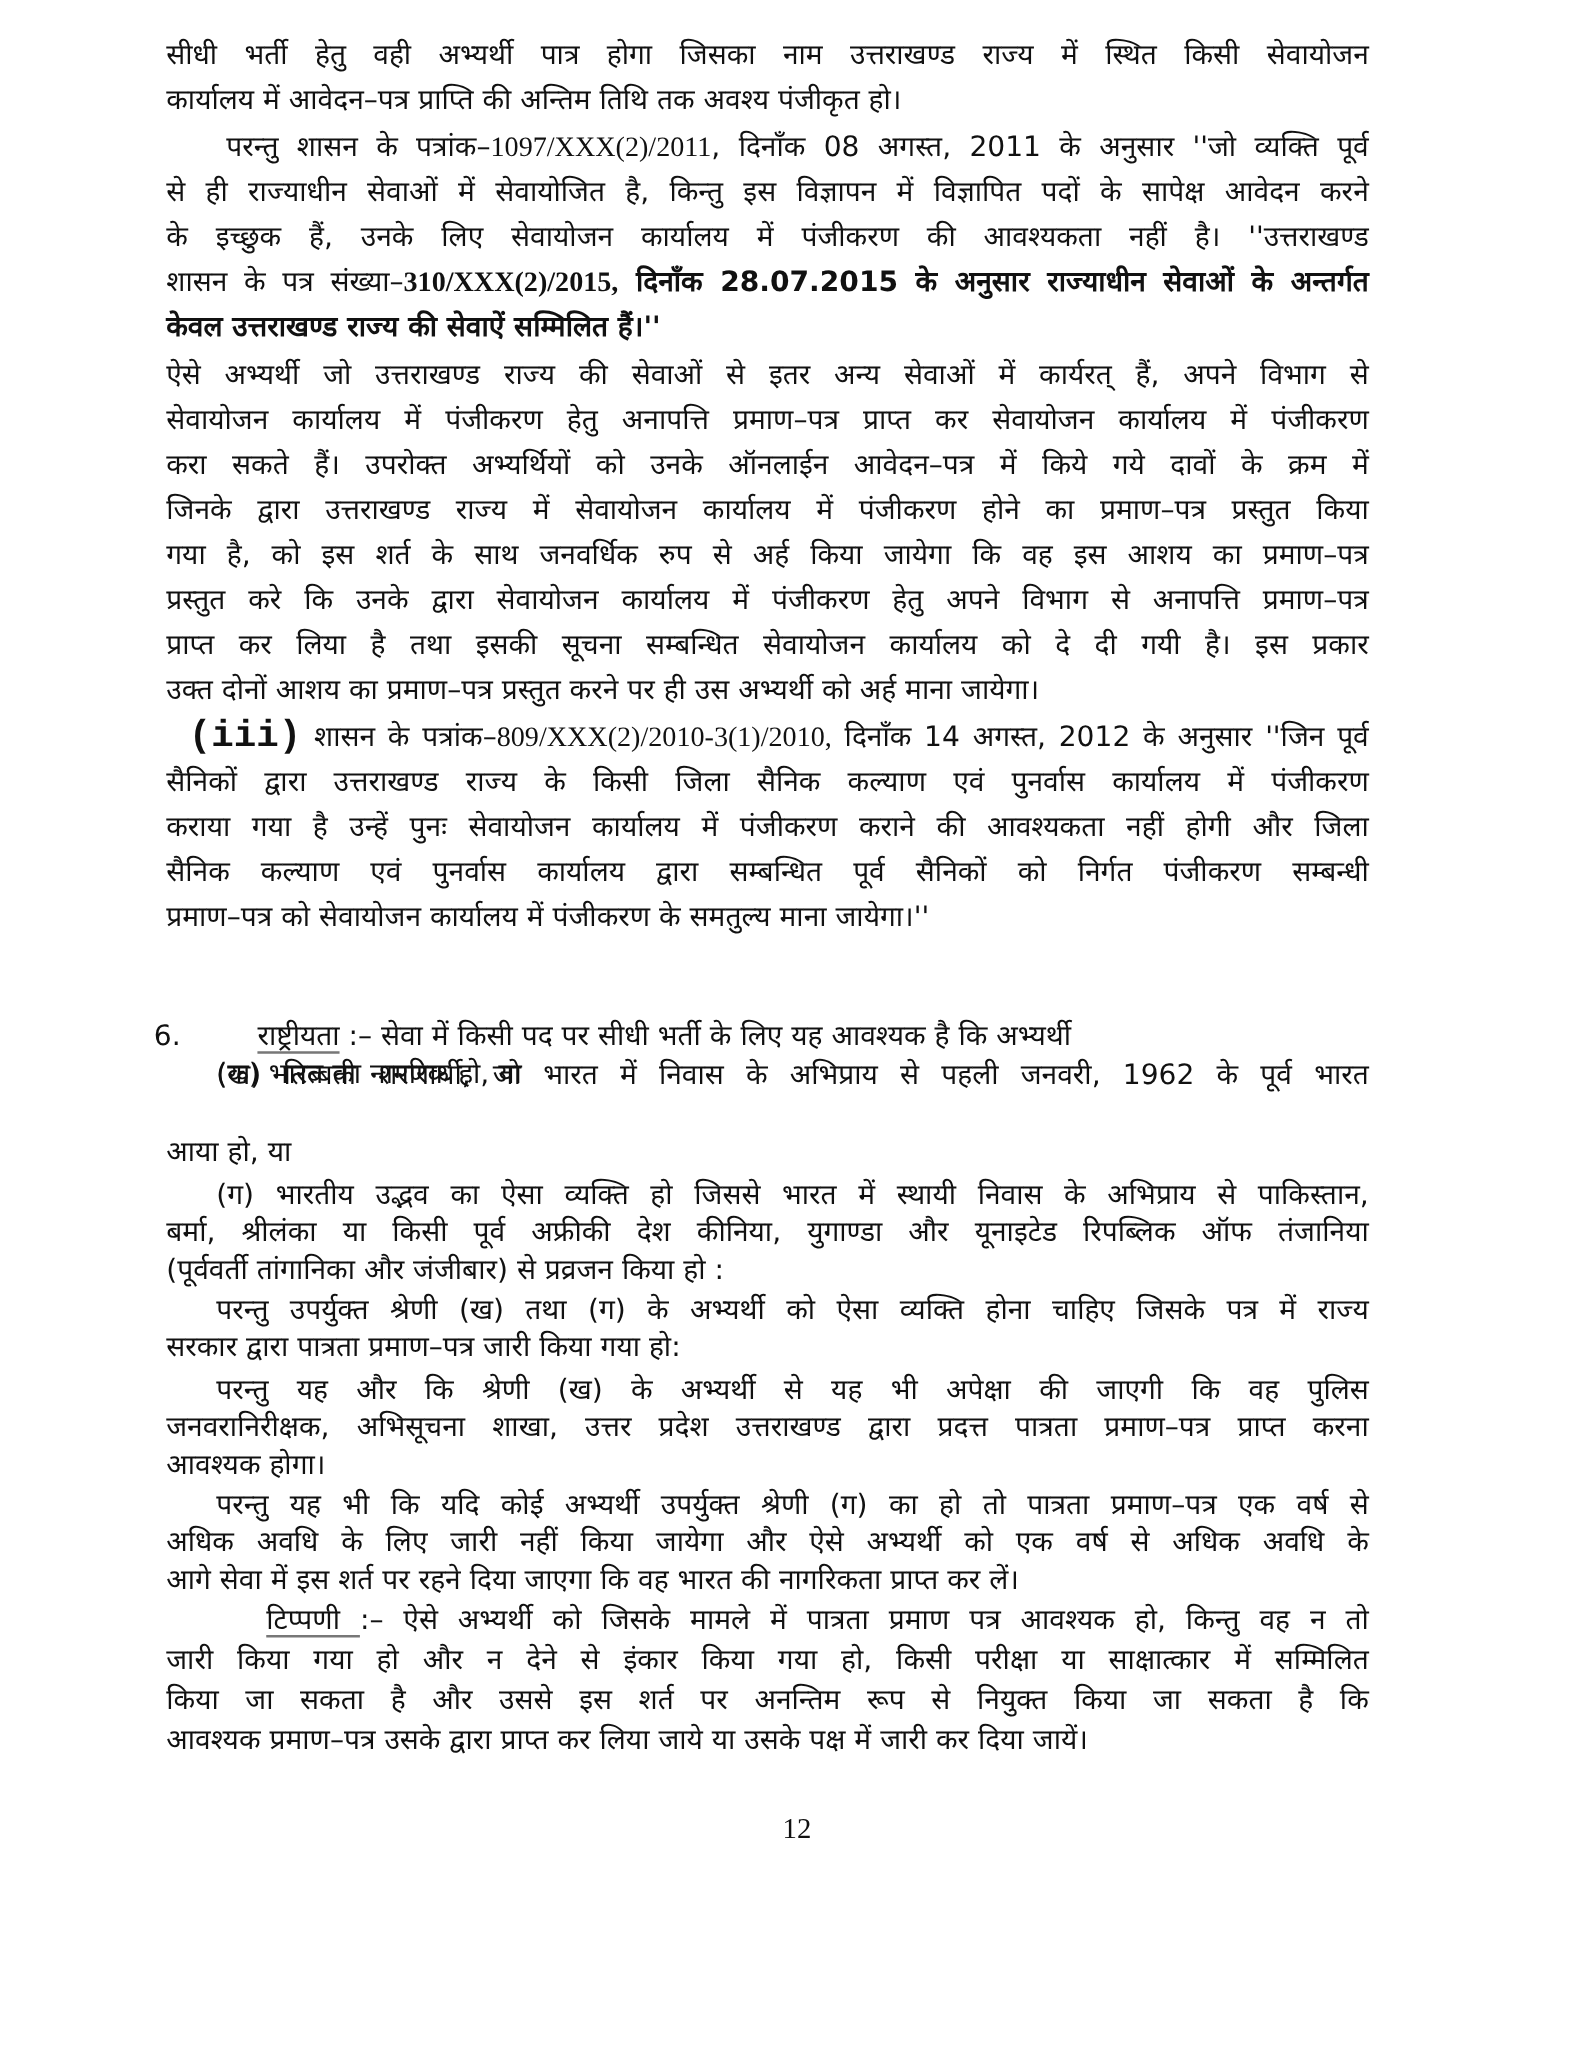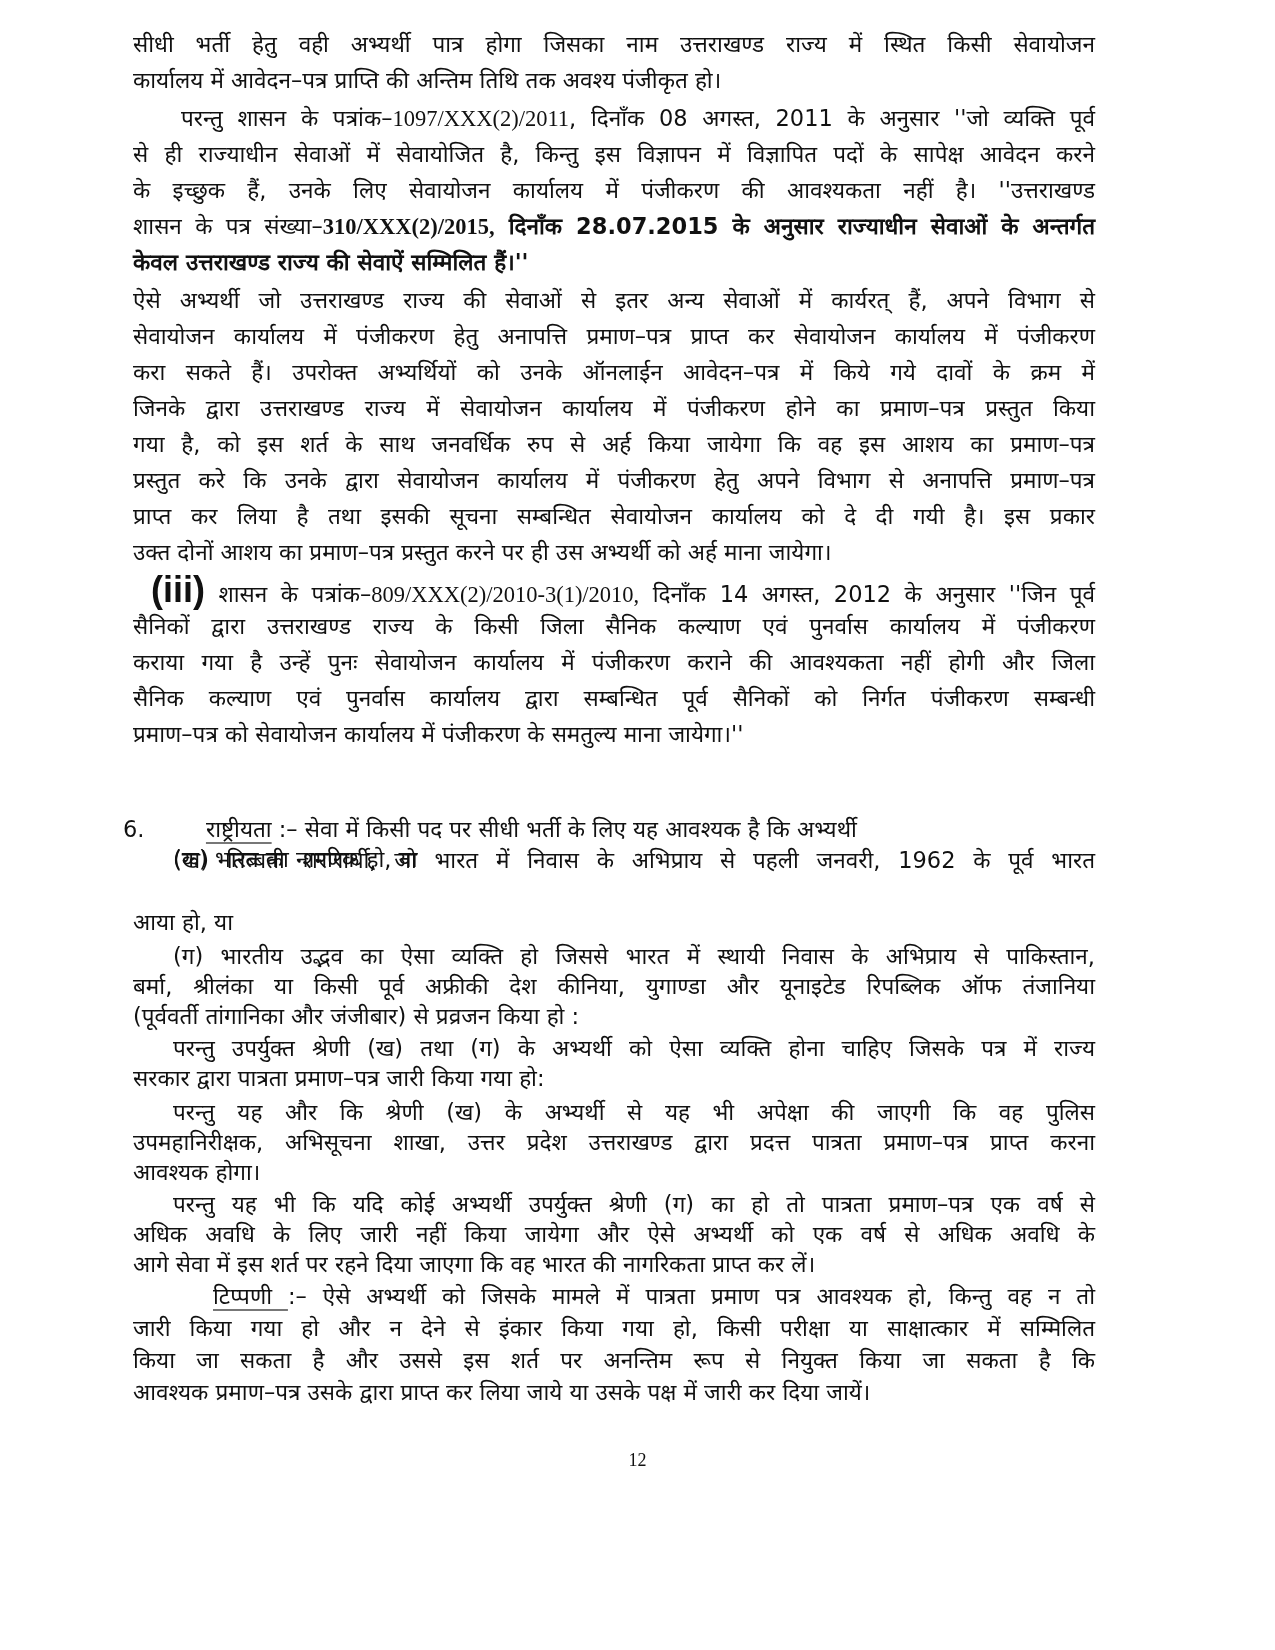--- a/index.html
+++ b/index.html
@@ -14,25 +14,25 @@
     .line {
       position: absolute; left: 0; width: 962px;
       font-size: 22.5px; line-height: 36px; white-space: nowrap;
     }
     .just { text-align: justify; text-align-last: justify; }
     .ind { padding-left: 48px; box-sizing: border-box; }
     .ind2 { padding-left: 40px; box-sizing: border-box; }
     .bold { font-weight: bold; }
     .latin { font-family: "Liberation Serif", serif; }
     .latinb { font-family: "Liberation Serif", serif; font-weight: bold; }
-    .roman { font-family: Liberation Sans, sans-serif; font-weight: bold; font-size: 36px; }
+    .roman { font-family: Liberation Mono, monospace; font-weight: bold; font-size: 30px; }
     .ul { text-decoration: underline; text-decoration-color: #777; text-underline-offset: 5px; margin-left: 40px; }
     .pageno {
       position: absolute; left: 0; width: 1275px; top: 1450px; text-align: center;
-      font-family: "Liberation Serif", serif; font-size: 18px;
+      font-family: "Liberation Serif", serif; font-size: 23px;
     }
   </style>
 </head>
 <body>
 
 <div class="page">
 
   <div class="line just" style="top:0px">सीधी भर्ती हेतु वही अभ्यर्थी पात्र होगा जिसका नाम उत्तराखण्ड राज्य में स्थित किसी सेवायोजन</div>
   <div class="line" style="top:36px">कार्यालय में आवेदन–पत्र प्राप्ति की अन्तिम तिथि तक अवश्य पंजीकृत हो।</div>
 
@@ -61,21 +61,21 @@
   <div class="line ind2" style="top:815px">(क) भारत का नागरिक हो, या</div>
   <div class="line just ind2" style="top:816px">(ख) तिब्बती शरणार्थी, जो भारत में निवास के अभिप्राय से पहली जनवरी, 1962 के पूर्व भारत</div>
   <div class="line" style="top:878px">आया हो, या</div>
   <div class="line just ind2" style="top:912px">(ग) भारतीय उद्भव का ऐसा व्यक्ति हो जिससे भारत में स्थायी निवास के अभिप्राय से पाकिस्तान,</div>
   <div class="line just" style="top:942px">बर्मा, श्रीलंका या किसी पूर्व अफ्रीकी देश कीनिया, युगाण्डा और यूनाइटेड रिपब्लिक ऑफ तंजानिया</div>
   <div class="line" style="top:972px">(पूर्ववर्ती तांगानिका और जंजीबार) से प्रव्रजन किया हो :</div>
 
   <div class="line just ind2" style="top:1004px">परन्तु उपर्युक्त श्रेणी (ख) तथा (ग) के अभ्यर्थी को ऐसा व्यक्ति होना चाहिए जिसके पत्र में राज्य</div>
   <div class="line" style="top:1034px">सरकार द्वारा पात्रता प्रमाण–पत्र जारी किया गया हो:</div>
   <div class="line just ind2" style="top:1068px">परन्तु यह और कि श्रेणी (ख) के अभ्यर्थी से यह भी अपेक्षा की जाएगी कि वह पुलिस</div>
-  <div class="line just" style="top:1098px">उपमहानिरीक्षक, अभिसूचना शाखा, उत्तर प्रदेश उत्तराखण्ड द्वारा प्रदत्त पात्रता प्रमाण–पत्र प्राप्त करना</div>
+  <div class="line just" style="top:1098px">जनवरानिरीक्षक, अभिसूचना शाखा, उत्तर प्रदेश उत्तराखण्ड द्वारा प्रदत्त पात्रता प्रमाण–पत्र प्राप्त करना</div>
   <div class="line" style="top:1128px">आवश्यक होगा।</div>
   <div class="line just ind2" style="top:1160px">परन्तु यह भी कि यदि कोई अभ्यर्थी उपर्युक्त श्रेणी (ग) का हो तो पात्रता प्रमाण–पत्र एक वर्ष से</div>
   <div class="line just" style="top:1190px">अधिक अवधि के लिए जारी नहीं किया जायेगा और ऐसे अभ्यर्थी को एक वर्ष से अधिक अवधि के</div>
   <div class="line" style="top:1220px">आगे सेवा में इस शर्त पर रहने दिया जाएगा कि वह भारत की नागरिकता प्राप्त कर लें।</div>
 
   <div class="line just ind2" style="top:1252px"><span class="ul">टिप्पणी </span><span>:– ऐसे अभ्यर्थी को जिसके मामले में पात्रता प्रमाण पत्र आवश्यक हो, किन्तु वह न तो</span></div>
   <div class="line just" style="top:1284px">जारी किया गया हो और न देने से इंकार किया गया हो, किसी परीक्षा या साक्षात्कार में सम्मिलित</div>
   <div class="line just" style="top:1316px">किया जा सकता है और उससे इस शर्त पर अनन्तिम रूप से नियुक्त किया जा सकता है कि</div>
   <div class="line" style="top:1348px">आवश्यक प्रमाण–पत्र उसके द्वारा प्राप्त कर लिया जाये या उसके पक्ष में जारी कर दिया जायें।</div>
 </div>

